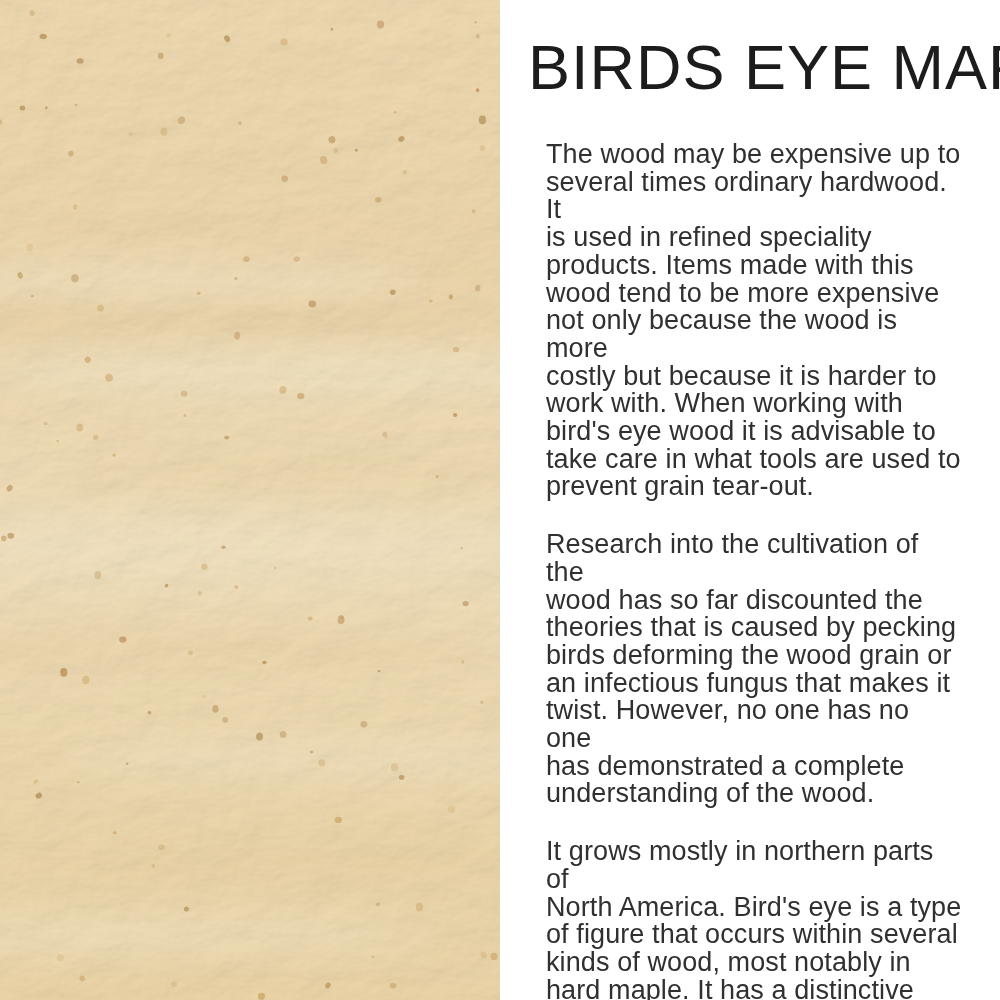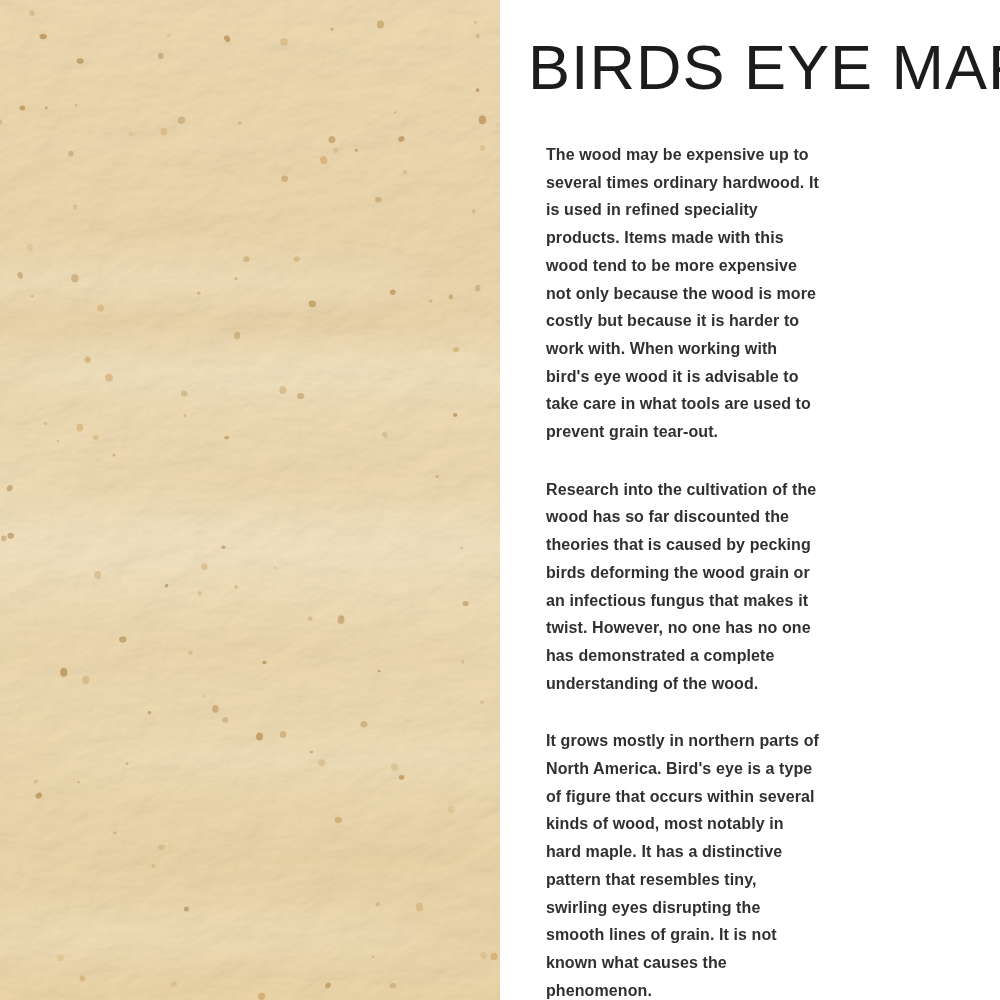--- a/index.html
+++ b/index.html
@@ -39,26 +39,25 @@
     margin: 0 0 42px -18px;
     font-size: 63px;
     font-weight: 300;
     letter-spacing: 1px;
     line-height: 1.0;
     white-space: nowrap;
     color: #1c1c1c;
   }
   .body-copy p {
     margin: 0 0 30px 0;
-    font-size: 16px;
+    font-size: 27px;
     line-height: 27.7px;
     letter-spacing: 0.1px;
     color: #303030;
     white-space: pre-line;
-    font-weight: bold;
   }
 </style>
 </head>
 <body>
 
 <div class="page">
 
   <div class="wood-panel">
     <svg width="500" height="1000" viewBox="0 0 500 1000" xmlns="http://www.w3.org/2000/svg">
       <defs>

